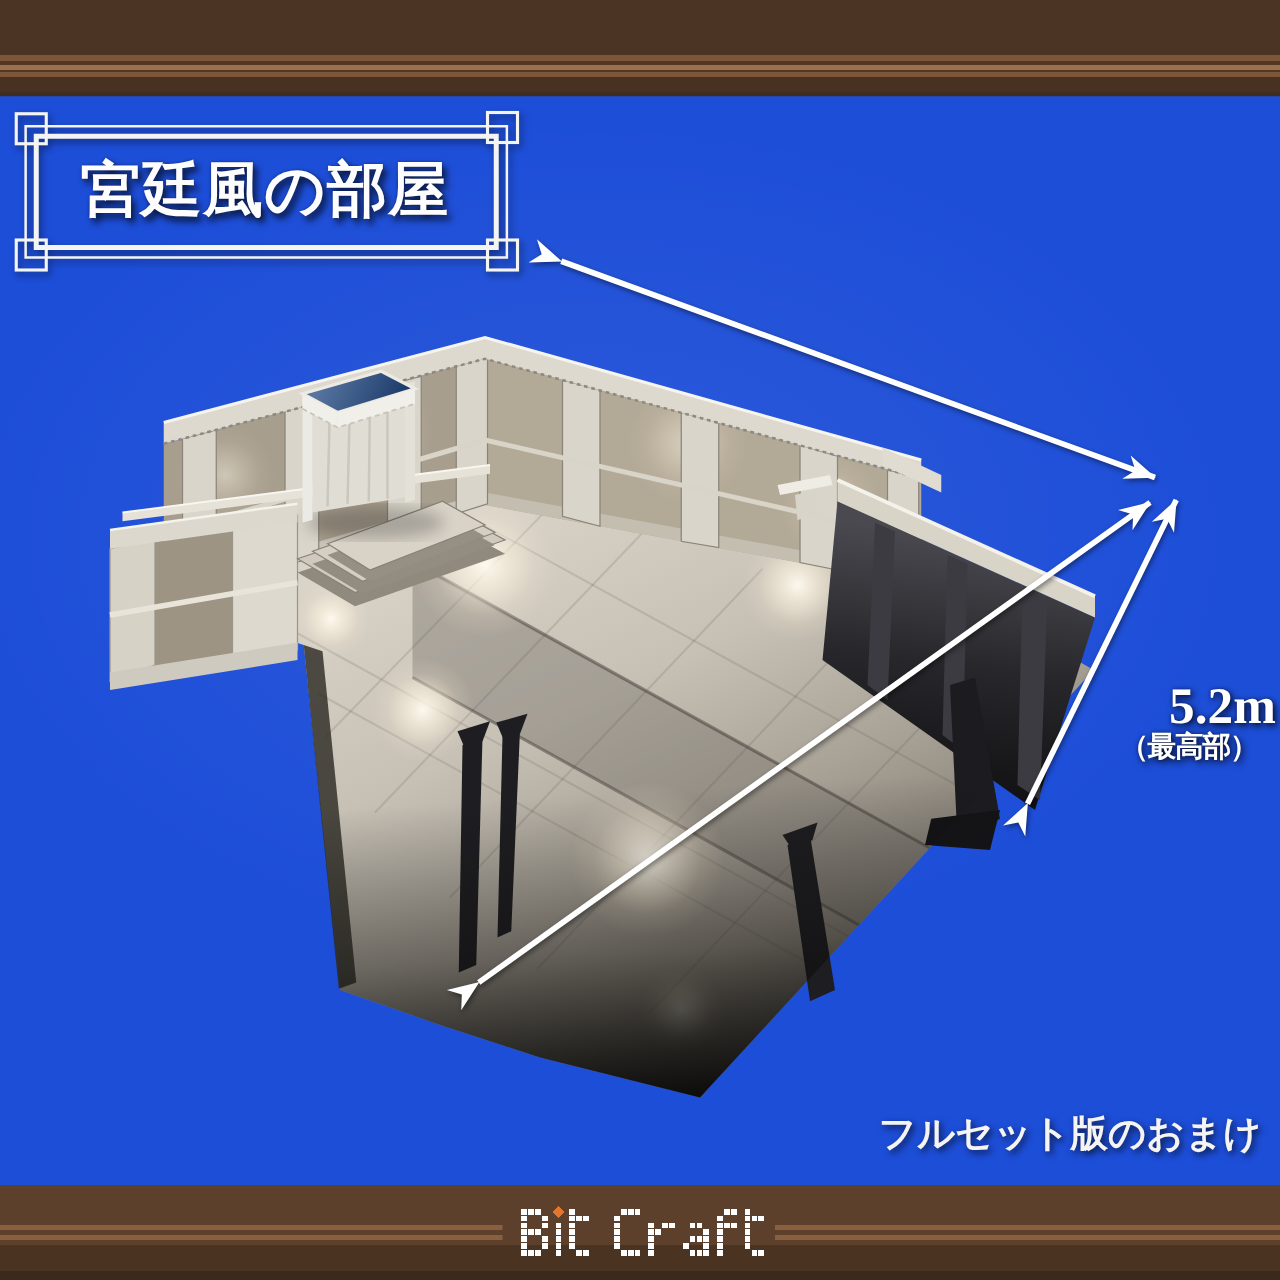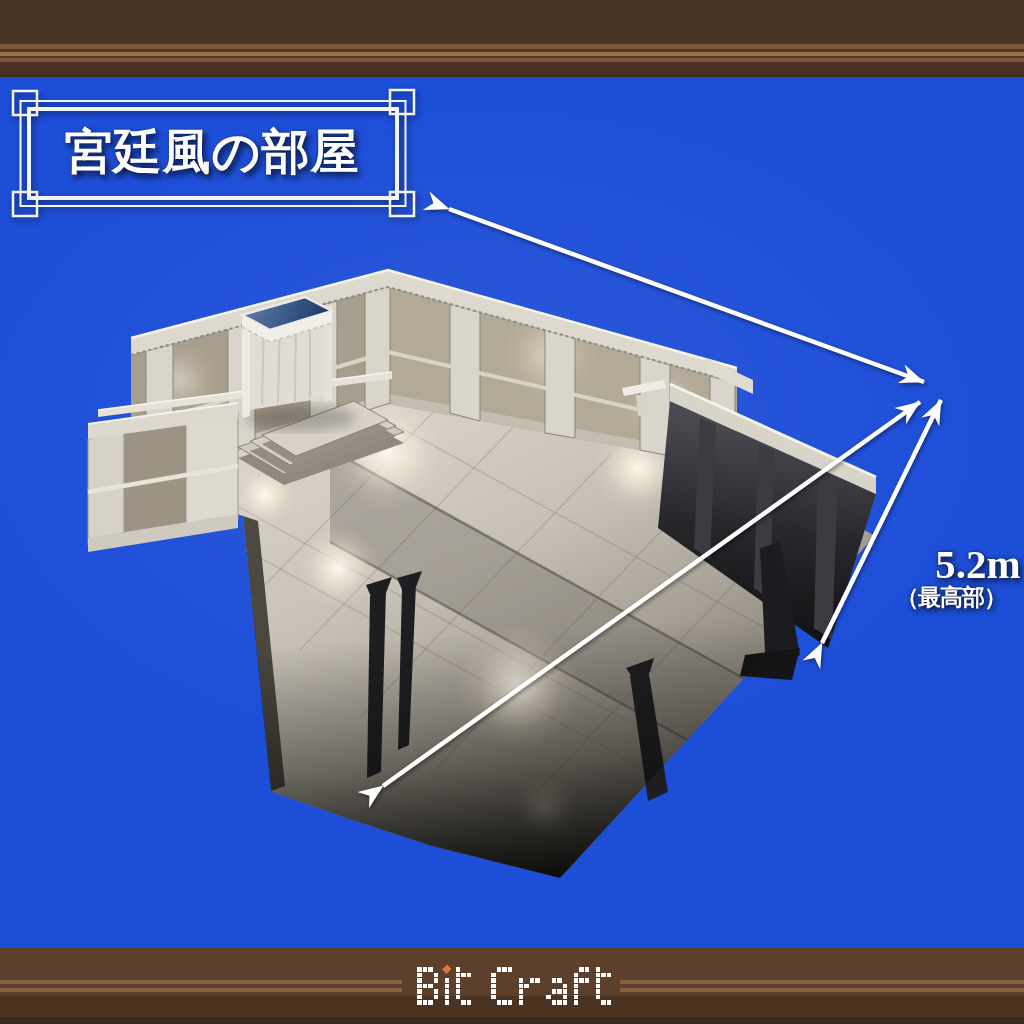--- a/index.html
+++ b/index.html
@@ -274,20 +274,21 @@
       <rect x="390" y="12" width="24" height="24" stroke-width="2.5"></rect>
       <rect x="13" y="114" width="24" height="24" stroke-width="2.5"></rect>
       <rect x="390" y="114" width="24" height="24" stroke-width="2.5"></rect>
     </g>
   </svg>
   <div class="page-title">宮廷風の部屋</div>
 
   <div class="dim h">5.2m</div>
   <div class="dim hsub">（最高部）</div>
 
+  <div class="note">フルセット版のおまけ</div>
 
   <div class="band-bottom">
     <div class="stripe l1"></div>
     <div class="stripe l2"></div>
     <div class="stripe r1"></div>
     <div class="stripe r2"></div>
   </div>
   <svg class="logo-svg" id="logo" width="220" height="56" viewBox="0 0 220 56" shape-rendering="crispEdges" role="img" aria-label="Bit Craft">
       <rect x="15" y="7" width="4.6" height="4.6" fill="#ffffff"></rect>
       <rect x="20.5" y="7" width="4.6" height="4.6" fill="#ffffff"></rect>

